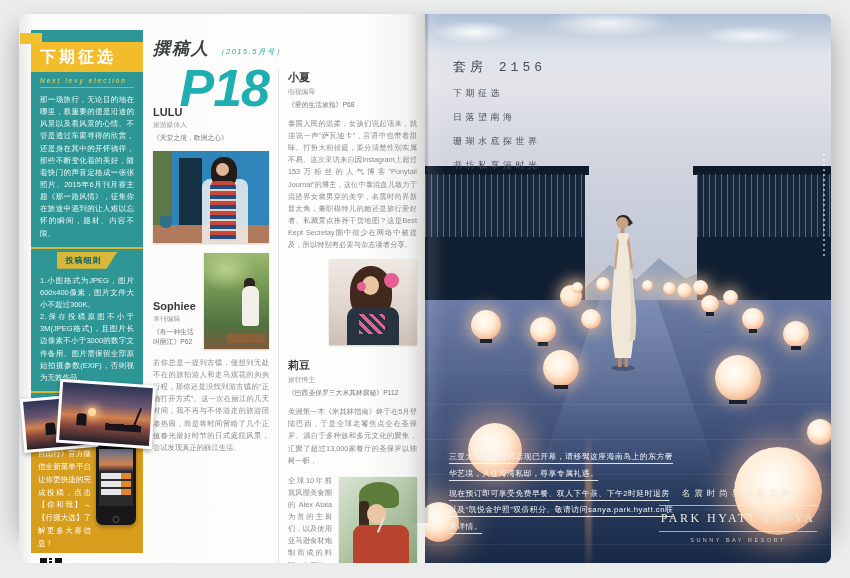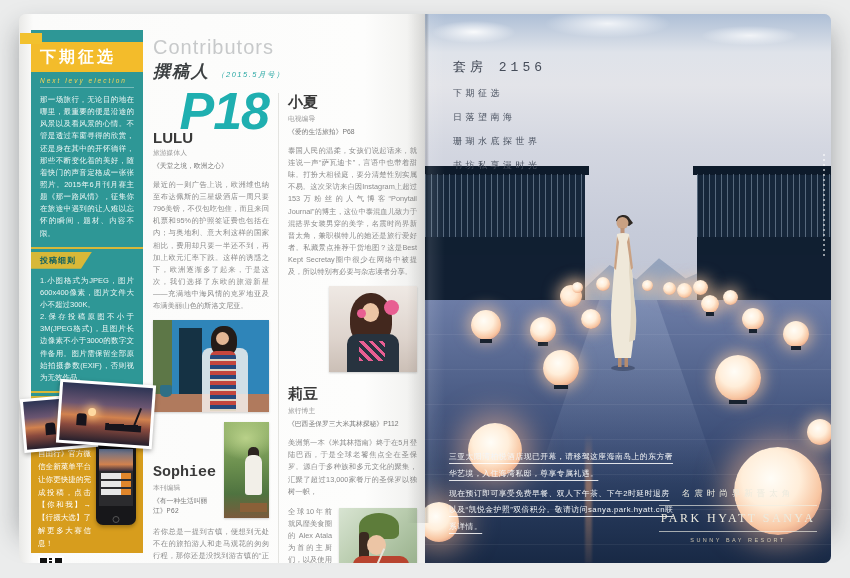--- a/index.html
+++ b/index.html
@@ -18,21 +18,21 @@
 
   
   .sidebar { position:absolute; left:12px; top:16px; width:112px; height:523px;
              background:#2E9796; z-index:5; }
   .sb-notch { position:absolute; left:-11px; top:3px; width:22px; height:11px; background:#F2C12E; }
   .sb-band { margin-top:12px; height:30px; background:#F3BC2B; display:flex; align-items:center;
              padding-left:9px; color:#fff; font-size:16px; font-weight:bold; letter-spacing:3px; }
   .sb-sub { margin:5px 9px 3px; font-size:6.5px; color:#F7D554; letter-spacing:2px; font-style:italic; }
   .sb-rule { margin:0 9px; border-top:1px solid rgba(255,255,255,.35); }
   .sb-p { margin:6px 9px 0; font-size:7.5px; color:#ecf6f5; line-height:1.62; text-align:justify; white-space:pre-line; }
-  .ribbon { margin-top:7px; border-top:2px solid #D8B838; }
+  .ribbon { margin-top:7px; border-top:2px solid #D8B838;text-align:center; }
   .ribbon-label { display:inline-block; background:#D8B838; color:#14625f; font-size:8px; font-weight:bold;
                   padding:3px 16px 3px 9px; clip-path:polygon(0 0,100% 0,82% 100%,0 100%); letter-spacing:1px; }
   
   .sb-photos { position:absolute; left:0; top:352px; width:112px; height:72px; z-index:6; }
   .pol { position:absolute; background:#fff; padding:3px; box-shadow:0 2px 5px rgba(0,0,0,.35); }
   .pol-a { left:-9px; top:14px; width:74px; height:54px; transform:rotate(-5deg); }
   .pol-b { right:-11px; top:0; width:96px; height:64px; transform:rotate(4deg); z-index:2; }
   .sunset { width:100%; height:100%; position:relative; overflow:hidden;
             background:linear-gradient(#2c3454 0%,#6a5571 34%,#d2824e 55%,#8a4a3e 72%,#241f2c 100%); }
   .sun { position:absolute; left:30%; top:42%; width:8px; height:8px; border-radius:50%; background:#ffd9a0; box-shadow:0 0 8px 3px rgba(255,200,130,.8); }
@@ -57,21 +57,21 @@
   
   .main { position:absolute; left:134px; top:22px; width:264px; z-index:3; }
   .hdr-en { font-size:20px; color:#c7c9ca; letter-spacing:1px; }
   .hdr-row { display:flex; align-items:baseline; gap:7px; margin-top:1px;font-style:italic; }
   .hdr-cn { font-size:17px; font-weight:bold; color:#3c4042; letter-spacing:2px; }
   .hdr-issue { font-size:7.5px; color:#2AA8A4; letter-spacing:1.5px; }
   .cols { display:flex; margin-top:10px; }
   .col1 { width:126px; padding-right:9px; border-right:1px solid #e4e4e1; position:relative; }
   .col2 { width:138px; padding-left:9px; }
   .p18 { position:absolute; right:9px; top:-8px; font-size:52px; font-weight:bold; color:#1FAFB0; line-height:1; letter-spacing:-1px;font-style:italic; }
-  .c-name { font-size:15px; font-weight:bold; color:#3a3a3a; }
+  .c-name { font-size:11px; font-weight:bold; color:#3a3a3a; }
   .c-role { font-size:6.8px; color:#9a9a9a; margin-top:2px; }
   .c-article { font-size:6.8px; color:#777; margin-top:3px; }
   .bio { font-size:7.3px; color:#8b8b8b; line-height:1.66; text-align:justify; margin-top:8px; }
   .blk-lulu { margin-top:36px; }
   .photo { box-shadow:0 1px 2px rgba(0,0,0,.18); position:relative; overflow:hidden; }
   
   .photo1 { margin-top:8px; width:100%; height:92px;
             background:linear-gradient(90deg,#5d7747 0 16%,#2f85b9 16% 100%); }
   .p1-door { position:absolute; left:22%; top:8%; width:20%; height:72%; background:#153244; }
   .p1-floor { position:absolute; left:0; bottom:0; width:100%; height:20%; background:#b07a5d; }
@@ -81,21 +81,21 @@
   .p1-card { position:absolute; left:42%; top:30%; width:46px; height:64px; background:rgba(245,243,240,.82); border-radius:8px 8px 0 0; }
   .p1-dress { position:absolute; left:49%; top:33%; width:26px; height:60px; border-radius:6px 6px 0 0;
               background:repeating-linear-gradient(180deg,#c5473e 0 4px,#274a7d 4px 8px,#e0d6c2 8px 10px); }
   
   .photo2 { width:70px; height:96px; background:linear-gradient(180deg,#9ab86f 0,#6b8f4e 45%,#4f7340 75%,#7a5a3c 100%); }
   .p2-leaf { position:absolute; left:-8px; top:-6px; width:60px; height:44px; background:radial-gradient(closest-side,#b9d189,transparent); }
   .p2-girl { position:absolute; right:16%; top:34%; width:17px; height:40px; background:#f2efe8; border-radius:7px 7px 3px 3px; }
   .p2-hair { position:absolute; right:22%; top:26%; width:11px; height:26px; background:#2c2420; border-radius:5px; }
   .p2-bench { position:absolute; right:4%; bottom:6%; width:60%; height:10%; background:#8a6038; }
   .sophiee-row { display:flex; align-items:flex-end; gap:8px; margin-top:10px; }
-  .sophiee-meta { flex:1; padding-bottom:2px;font-family:Liberation Mono, monospace; }
+  .sophiee-meta { flex:1; padding-bottom:2px; }
   
   .photo3 { width:88px; height:86px; margin:8px 0 0 auto;
             background:linear-gradient(180deg,#efe9e4 0,#ded4cd 60%,#cbbfb6 100%); }
   .p3-hair { position:absolute; left:24%; top:8%; width:42px; height:52px; background:#43281e; border-radius:48% 48% 40% 40%; }
   .p3-face { position:absolute; left:38%; top:20%; width:17px; height:19px; background:#ecc5a5; border-radius:50%; }
   .p3-phones { position:absolute; left:62%; top:16%; width:15px; height:15px; background:#e85f92; border-radius:50%; box-shadow:-30px 6px 0 -3px #e85f92; }
   .p3-top { position:absolute; left:20%; top:56%; width:52px; height:44px; background:#27333f; border-radius:10px 10px 0 0; }
   .p3-pattern { position:absolute; left:34%; top:64%; width:26px; height:20px; background:repeating-linear-gradient(45deg,#e85f92 0 3px,#27333f 3px 7px); }
   
   .photo4 { float:right; width:78px; height:92px; margin:2px 0 2px 7px;
@@ -217,35 +217,33 @@
               <rect width="21" height="21" fill="#fff"></rect>
               <path fill="#111" d="M0 0h7v7H0zM14 0h7v7h-7zM0 14h7v7H0zM2 2h3v3H2zM16 2h3v3h-3zM2 16h3v3H2zM9 0h2v2H9zM9 3h2v3H9zM12 5h2v2h-2zM9 9h3v2H9zM14 9h2v2h-2zM17 9h4v2h-4zM9 12h2v3H9zM12 12h3v2h-3zM16 13h2v2h-2zM19 12h2v2h-2zM9 16h2v2H9zM12 16h2v2h-2zM15 16h2v2h-2zM18 16h3v2h-3zM9 19h3v2H9zM14 19h2v2h-2zM18 19h2v2h-2z"></path>
             </svg>
           </div>
 
         </div>
       </div>
     </div>
 
     <div class="main">
-      <div class="hdr-en">Contributors</div>
       <div class="hdr-row">
         <span class="hdr-cn">撰稿人</span>
         <span class="hdr-issue">（2015.5月号）</span>
       </div>
 
       <div class="cols">
 
         <div class="col1">
           <div class="p18">P18</div>
           <div class="blk-lulu">
             <div class="c-name">LULU</div>
             <div class="c-role">旅游媒体人</div>
             <div class="c-article">《天堂之境，欧洲之心》</div>
-            <div class="bio">最近的一则广告上说，欧洲维也纳至布达佩斯的三星级酒店一周只要796美镑，不仅包吃包住，而且来回机票和95%的护照签证费也包括在内；与奥地利、意大利这样的国家相比，费用却只要一半还不到，再加上欧元汇率下跌。这样的诱惑之下，欧洲逐渐多了起来，于是这次，我们选择了东欧的旅游新星——充满地中海风情的克罗地亚及布满美丽山色的斯洛文尼亚。</div>
           </div>
           <div class="photo photo1">
             <div class="p1-door"></div>
               <div class="p1-floor"></div>
               <div class="p1-pot"></div>
             <div class="p1-card"></div>
               <div class="p1-girl-hair"></div>
               <div class="p1-girl-face"></div>
               <div class="p1-dress"></div>
           </div>

